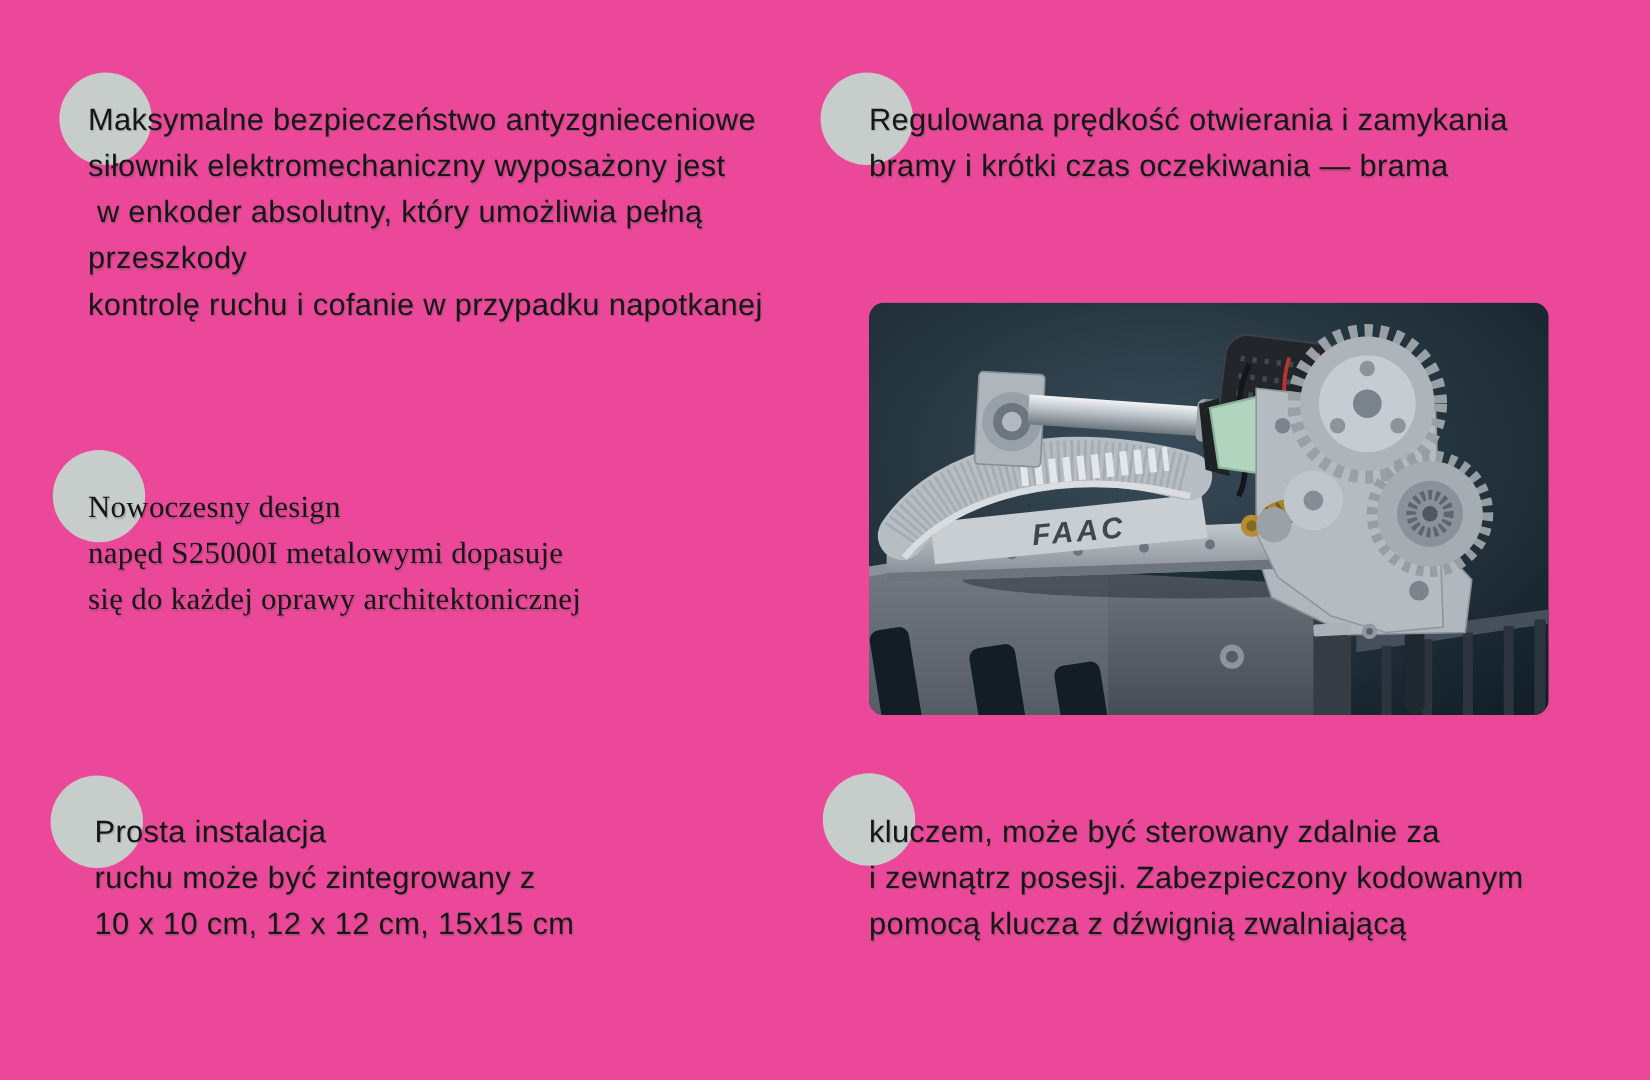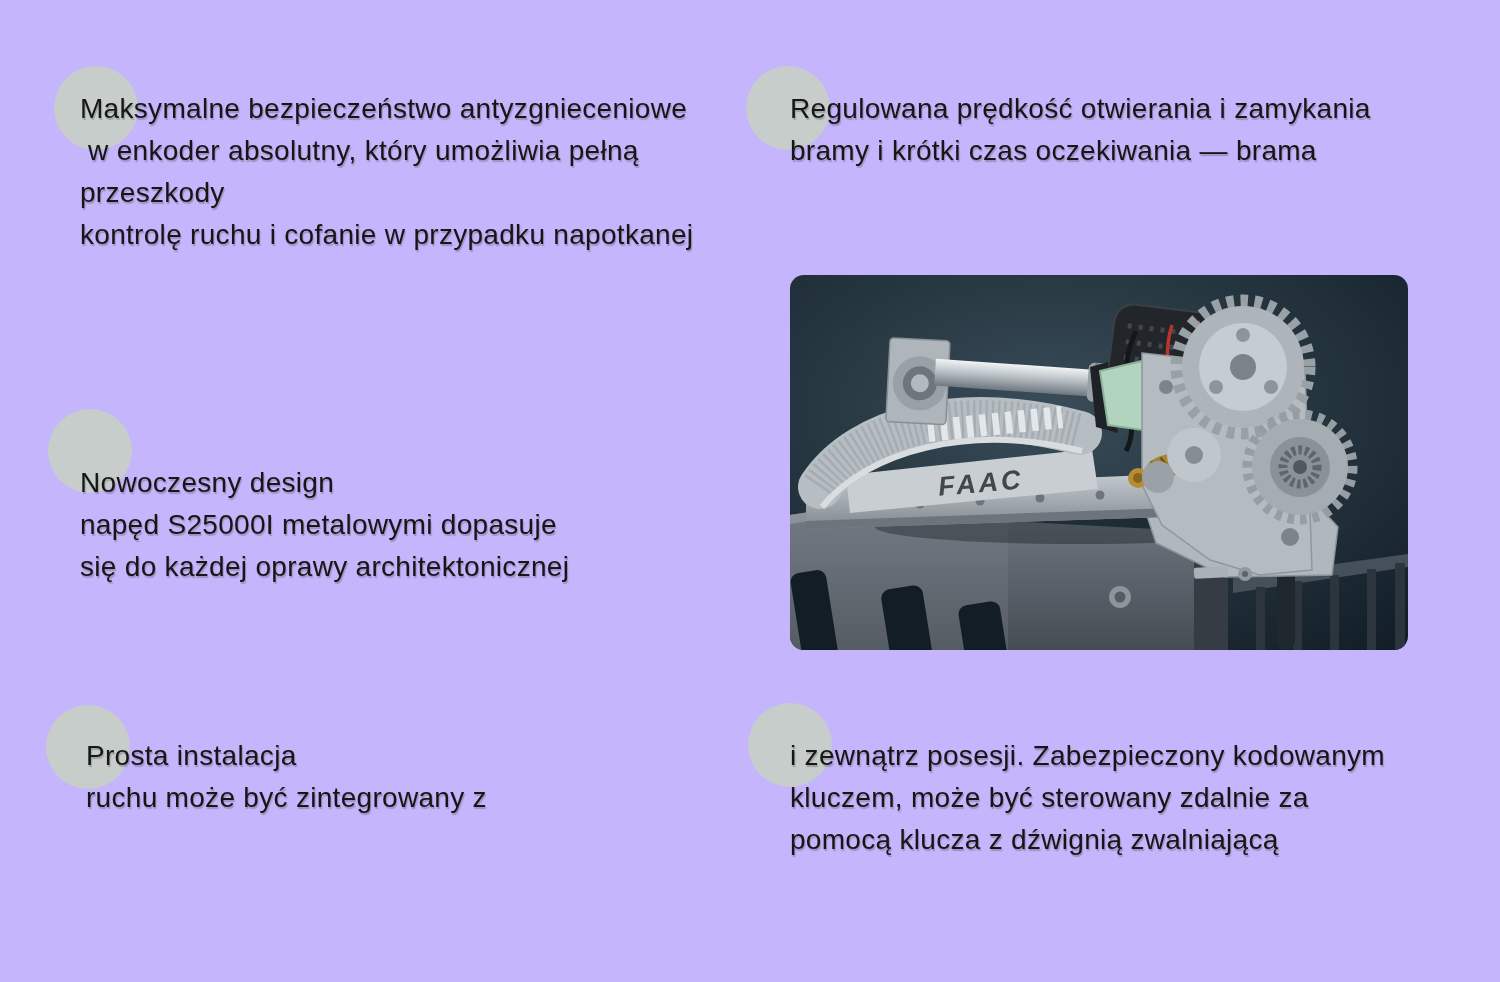--- a/index.html
+++ b/index.html
@@ -1,19 +1,19 @@
 <!DOCTYPE html>
 <html><head>
 <meta charset="utf-8">
 <style>
   html,body{margin:0;padding:0;background:#ffffff;}
   .page{
     position:relative;
     width:1500px;height:982px;
-    background:#c4b5fd;
+    background:#ec4899;
     overflow:hidden;
     font-family:"Liberation Sans", sans-serif;
   }
   .bullet{
     position:absolute;
     width:84px;height:84px;
     border-radius:50%;
     background:#c7cdcb;
     z-index:1;
   }
@@ -23,21 +23,21 @@
     color:#161616;
     font-size:28px;
     line-height:42px;
     letter-spacing:0.3px;
     text-shadow:1px 1.5px 1px rgba(80,80,80,0.35);
   }
   .feature .line{white-space:pre-wrap;}
   
   .b1{left:80px;top:88px;}
   .b2{left:790px;top:88px;}
-  .b3{left:80px;top:462px;}
+  .b3{left:80px;top:441px;font-family:Liberation Serif, serif;}
   .b4{left:86px;top:735px;}
   .b5{left:790px;top:735px;}
   .c1{left:54px;top:66px;}
   .c2{left:746px;top:66px;}
   .c3{left:48px;top:409px;}
   .c4{left:46px;top:705px;}
   .c5{left:748px;top:703px;}
   .product-photo{
     position:absolute;
     left:790px;top:275px;
@@ -54,44 +54,46 @@
 <div class="page">
 
   <div class="bullet c1"></div>
   <div class="bullet c2"></div>
   <div class="bullet c3"></div>
   <div class="bullet c4"></div>
   <div class="bullet c5"></div>
 
   <div class="feature b1">
     <div class="line">Maksymalne bezpieczeństwo antyzgnieceniowe</div>
+    <div class="line">siłownik elektromechaniczny wyposażony jest</div>
     <div class="line"> w enkoder absolutny, który umożliwia pełną</div>
     <div class="line">przeszkody</div>
     <div class="line">kontrolę ruchu i cofanie w przypadku napotkanej</div>
   </div>
 
   <div class="feature b2">
     <div class="line">Regulowana prędkość otwierania i zamykania</div>
     <div class="line">bramy i krótki czas oczekiwania — brama</div>
   </div>
 
   <div class="feature b3">
     <div class="line">Nowoczesny design</div>
     <div class="line">napęd S25000I metalowymi dopasuje</div>
     <div class="line">się do każdej oprawy architektonicznej</div>
   </div>
 
   <div class="feature b4">
     <div class="line">Prosta instalacja</div>
     <div class="line">ruchu może być zintegrowany z</div>
+    <div class="line">10 x 10 cm, 12 x 12 cm, 15x15 cm</div>
   </div>
 
   <div class="feature b5">
+    <div class="line">kluczem, może być sterowany zdalnie za</div>
     <div class="line">i zewnątrz posesji. Zabezpieczony kodowanym</div>
-    <div class="line">kluczem, może być sterowany zdalnie za</div>
     <div class="line">pomocą klucza z dźwignią zwalniającą</div>
   </div>
 
   <div class="product-photo">
     <svg viewBox="0 0 618 375" width="618" height="375" xmlns="http://www.w3.org/2000/svg">
       <defs>
         <radialGradient id="bgGrad" cx="42%" cy="36%" r="85%">
           <stop offset="0%" stop-color="#394c59"></stop>
           <stop offset="50%" stop-color="#25353f"></stop>
           <stop offset="100%" stop-color="#121d26"></stop>

